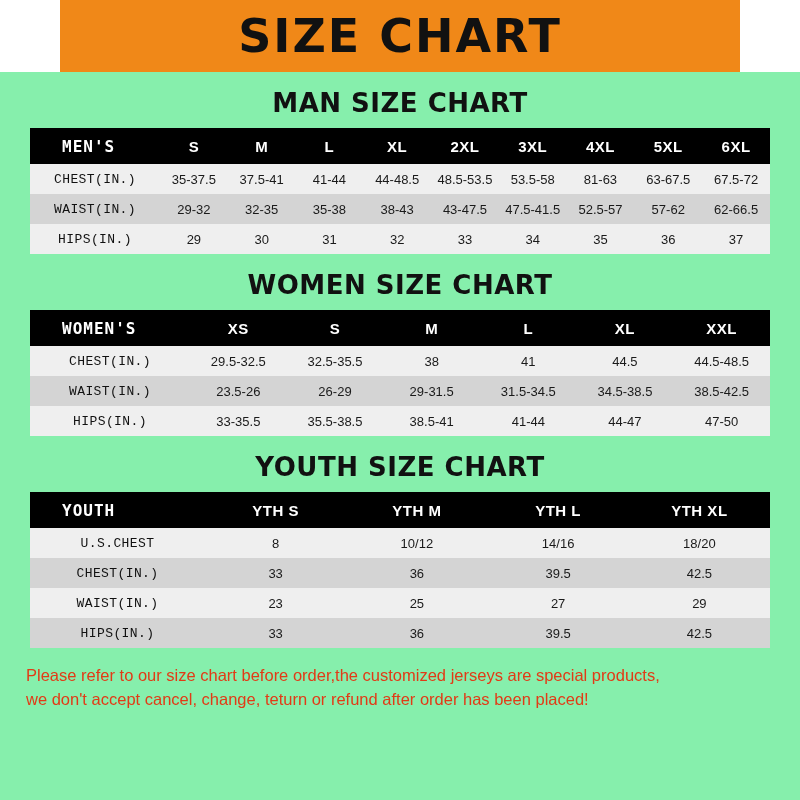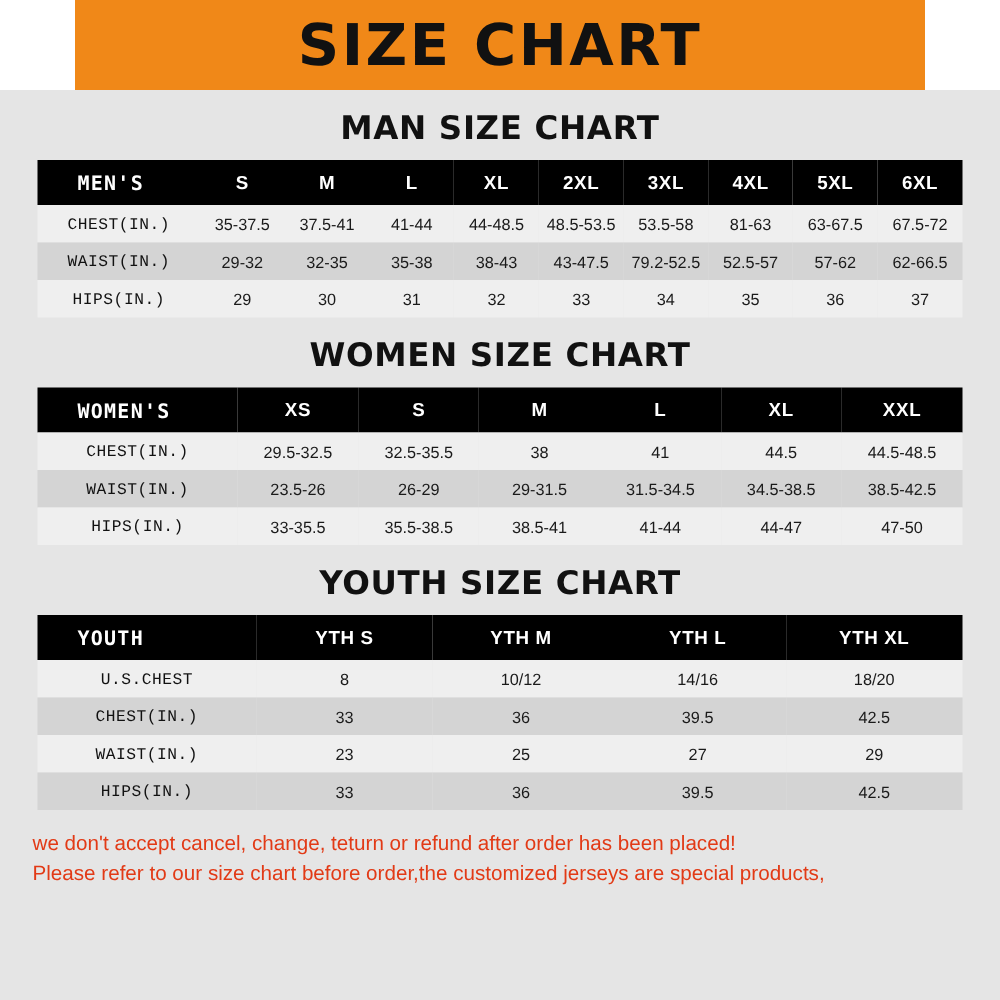--- a/index.html
+++ b/index.html
@@ -10,21 +10,21 @@
     width: 800px;
     height: 800px;
     background: #ffffff;
     font-family: "Liberation Sans", sans-serif;
     overflow: hidden;
   }
   .page {
     width: 800px;
     height: 800px;
     position: relative;
-    background: #e5e5e5;
+    background: #86efac;
     box-sizing: border-box;
   }
   
   .banner {
     height: 72px;
     background: #F08818;
     display: flex;
     align-items: center;
     justify-content: center;
     position: relative;
@@ -173,21 +173,21 @@
           <td>63-67.5</td>
           <td>67.5-72</td>
         </tr>
         <tr class="alt-dark">
           <td class="rowlabel">WAIST(IN.)</td>
           <td>29-32</td>
           <td>32-35</td>
           <td>35-38</td>
           <td>38-43</td>
           <td>43-47.5</td>
-          <td>79.2-52.5</td>
+          <td>47.5-41.5</td>
           <td>52.5-57</td>
           <td>57-62</td>
           <td>62-66.5</td>
         </tr>
         <tr class="alt-light">
           <td class="rowlabel">HIPS(IN.)</td>
           <td>29</td>
           <td>30</td>
           <td>31</td>
           <td>32</td>
@@ -302,17 +302,17 @@
           <td>33</td>
           <td>36</td>
           <td>39.5</td>
           <td>42.5</td>
         </tr>
       </tbody>
     </table>
   </div>
 
   <div class="footer-note">
+    <div>Please refer to our size chart before order,the customized jerseys are special products,</div>
     <div>we don't accept cancel, change, teturn or refund after order has been placed!</div>
-    <div>Please refer to our size chart before order,the customized jerseys are special products,</div>
   </div>
 
 </div>
 
 </body></html>

